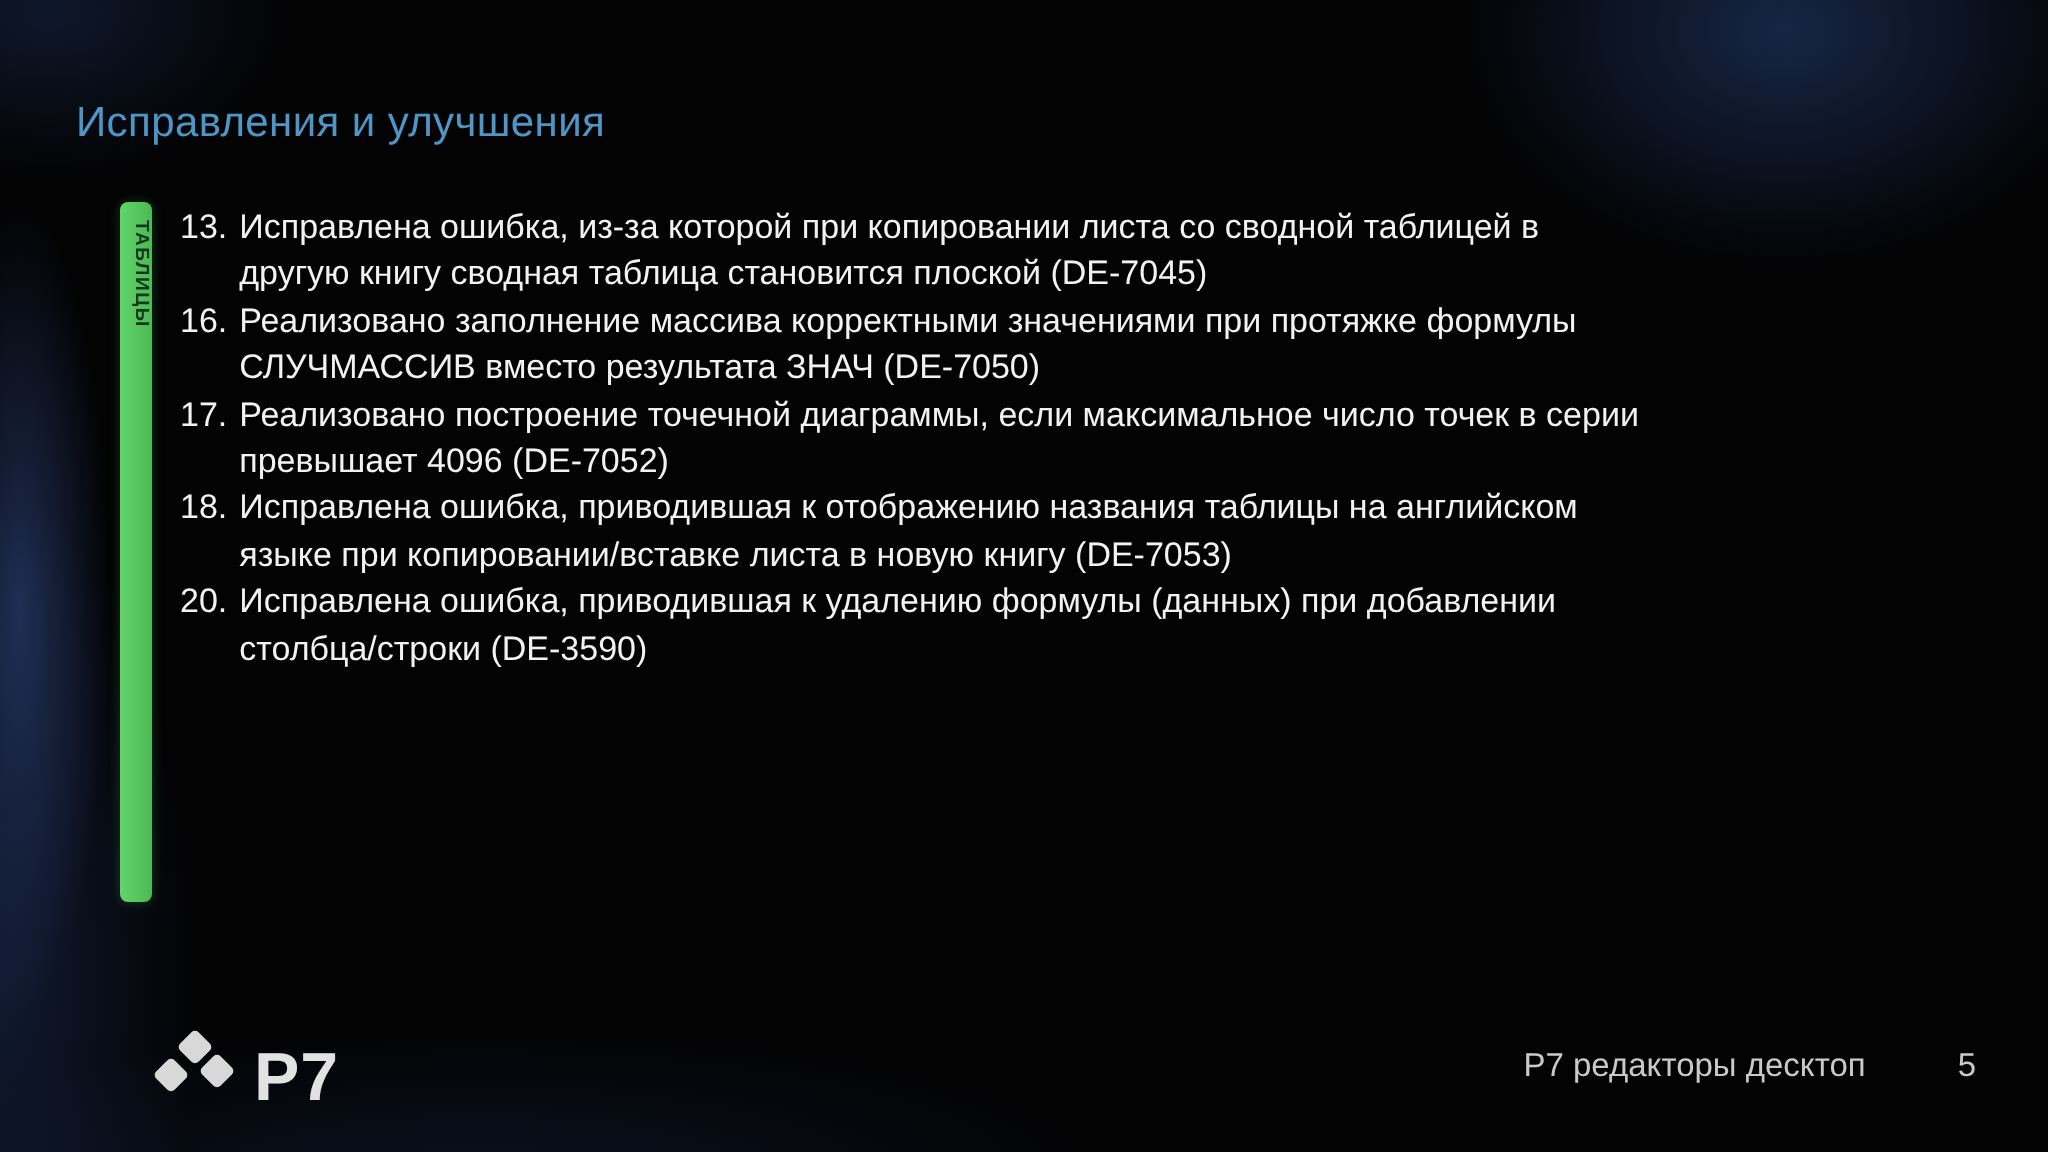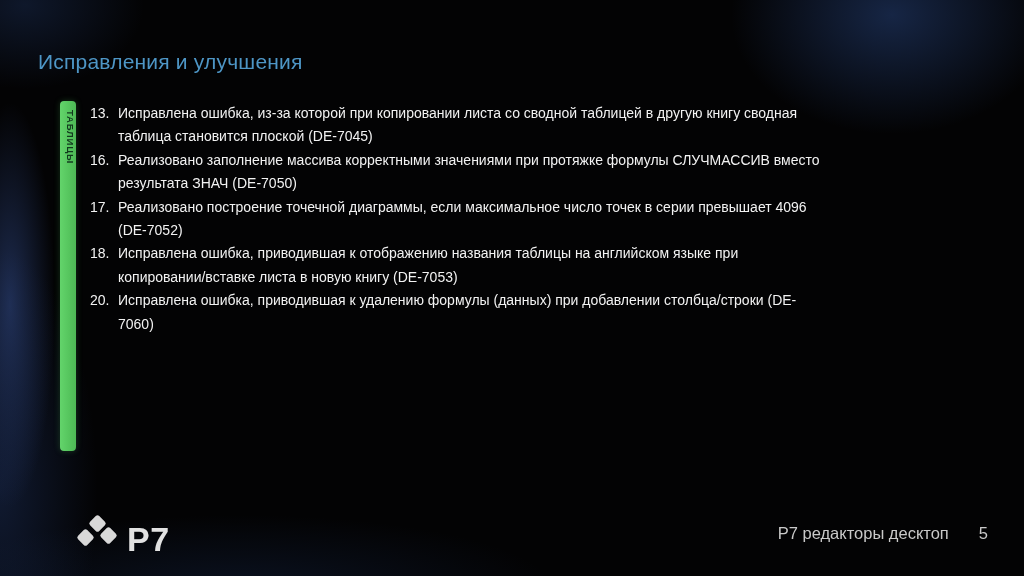--- a/index.html
+++ b/index.html
@@ -49,21 +49,21 @@
   }
 
   .fixes-list {
     position: absolute;
     left: 90px; top: 102px;
     width: 737px;
   }
   .fix-row {
     display: flex;
     align-items: flex-start;
-    font-size: 14px;
+    font-size: 17px;
     line-height: 23.4px;
     color: #f2f2f2;
   }
   .fix-num {
     flex: 0 0 22px;
     margin-right: 6px;
     text-align: left;
     white-space: nowrap;
   }
   .fix-text { flex: 1 1 auto; }
@@ -94,21 +94,21 @@
     font-weight: 700;
     color: #e2e2e2;
     letter-spacing: 0.5px;
   }
 
   .footer-right {
     position: absolute;
     right: 36px; top: 524px;
     display: flex;
     align-items: baseline;
-    gap: 30px;
+    gap: 46px;
     color: #c9c9c9;
     font-size: 16.5px;
   }
 </style>
 </head>
 <body>
 
 <h1 class="slide-title">Исправления и улучшения</h1>
 
 <div class="section-bar">
@@ -128,21 +128,21 @@
     <div class="fix-row">
     <span class="fix-num">17.</span>
     <span class="fix-text">Реализовано построение точечной диаграммы, если максимальное число точек в серии превышает 4096 (DE-7052)</span>
   </div>
     <div class="fix-row">
     <span class="fix-num">18.</span>
     <span class="fix-text">Исправлена ошибка, приводившая к отображению названия таблицы на английском языке при копировании/вставке листа в новую книгу (DE-7053)</span>
   </div>
     <div class="fix-row">
     <span class="fix-num">20.</span>
-    <span class="fix-text">Исправлена ошибка, приводившая к удалению формулы (данных) при добавлении столбца/строки (DE-7060)</span>
+    <span class="fix-text">Исправлена ошибка, приводившая к удалению формулы (данных) при добавлении столбца/строки (DE-3590)</span>
   </div>
   </div>
 
 <div class="logo">
   <div class="logo-diamonds">
     <div class="diamond d-top"></div>
     <div class="diamond d-left"></div>
     <div class="diamond d-right"></div>
   </div>
   <div class="logo-text">Р7</div>

